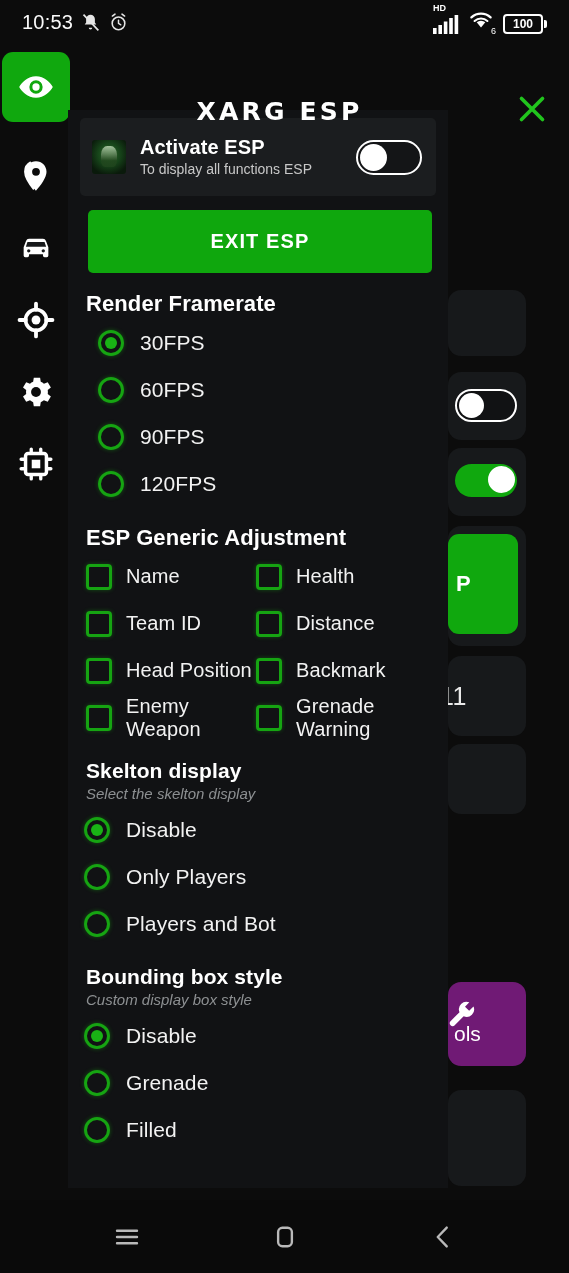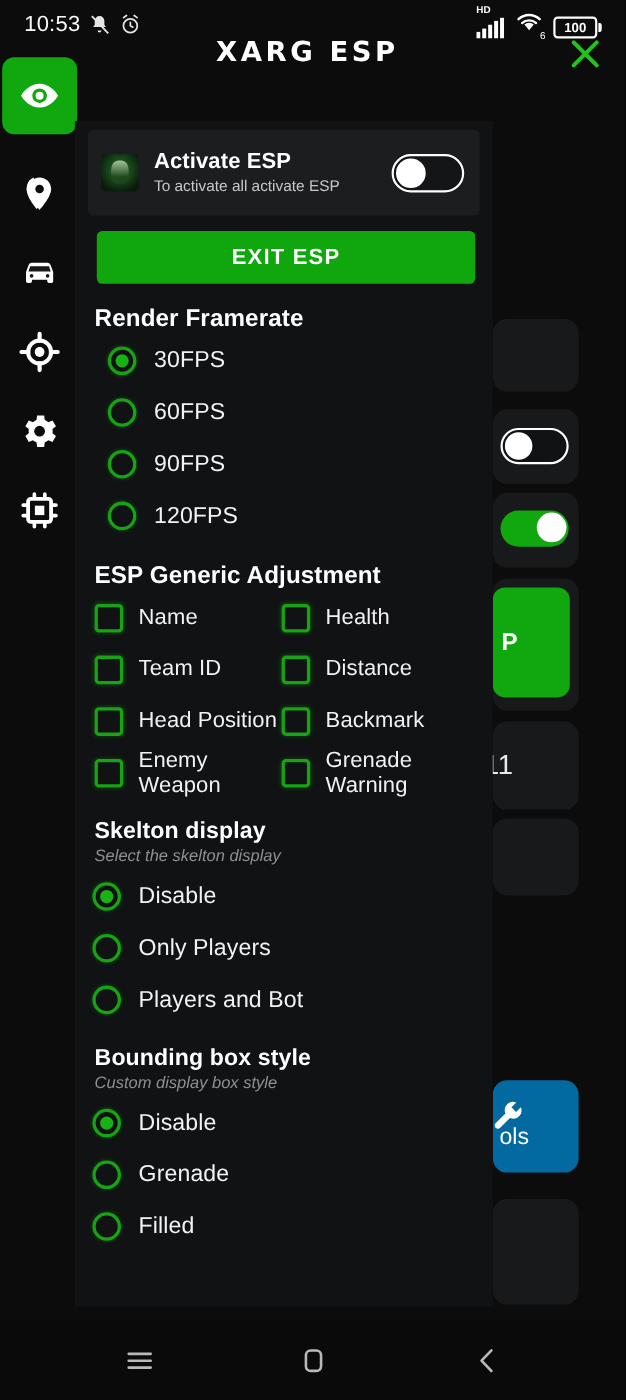--- a/index.html
+++ b/index.html
@@ -41,21 +41,21 @@
     content:""; position:absolute; right:2px; top:2px;
     width:27px; height:27px; border-radius:50%; background:#ffffff;
   }
   .bg-greenbtn{
     position:absolute; background:#10a80e; border-radius:11px;
     color:#fff; font-size:22px; font-weight:700;
     display:flex; align-items:center; justify-content:flex-start;
     padding-left:8px; overflow:hidden;
   }
   .bg-tools{
-    position:absolute; background:#0369a1; border-radius:13px;
+    position:absolute; background:#701a75; border-radius:13px;
     color:#fff; overflow:hidden;
   }
   .bg-tools-label{
     position:absolute; left:6px; bottom:20px; font-size:21px; color:#fff;
   }
   .bg-text{
     position:absolute; color:#e9e9e9; font-size:25px; letter-spacing:.4px;
   }
 
   
@@ -67,22 +67,22 @@
     margin-top:8px; width:68px; height:70px; border-radius:11px;
     background:#10a80e; display:flex; align-items:center; justify-content:center;
   }
   .rail-ico{
     width:72px; height:72px; display:flex; align-items:center; justify-content:center;
     margin-top:0;
   }
 
   
   .hdr{
-    position:absolute; left:72px; top:32px; width:497px; height:78px;
-    display:flex; align-items:flex-start; z-index:25;gap:26px;
+    position:absolute; left:72px; top:48px; width:497px; height:78px;
+    display:flex; align-items:flex-end; z-index:25;gap:26px;
   }
   .hdr-title{
     flex:1; text-align:center; color:#ffffff; font-size:25px;
     font-weight:700; letter-spacing:3.2px; padding-left:18px;
     font-family:"DejaVu Sans", sans-serif;
   }
   .hdr-close{
     width:74px; display:flex; align-items:center; justify-content:center;
   }
 
@@ -112,21 +112,21 @@
   .act-toggle{
     position:relative; width:66px; height:35px; border-radius:18px;
     background:#141517; border:2.5px solid #ffffff; flex:0 0 66px;
   }
   .act-toggle::after{
     content:""; position:absolute; left:2px; top:2px;
     width:27px; height:27px; border-radius:50%; background:#ffffff;
   }
 
   .exitbtn{
-    margin:14px 16px 0 20px; height:48px; background:#0fa70d; border-radius:5px;
+    margin:14px 16px 0 20px; height:63px; background:#0fa70d; border-radius:5px;
     color:#ffffff; font-size:20px; font-weight:700; letter-spacing:1.1px;
     display:flex; align-items:center; justify-content:center;
   }
 
   .sec{ padding:0 0 0 4px; }
   .sec-h{
     color:#ffffff; font-size:22px; font-weight:700; margin:18px 0 2px 14px;
     letter-spacing:.1px;
   }
   .sec-h.sm{ font-size:21px; }
@@ -286,21 +286,21 @@
       </svg>
     </div>
   </div>
 
   <div class="panel">
 
     <div class="activate">
       <div class="act-avatar"></div>
       <div class="act-txt">
         <div class="act-title">Activate ESP</div>
-        <div class="act-sub">To activate all activate ESP</div>
+        <div class="act-sub">To display all functions ESP</div>
       </div>
       <div class="act-toggle"></div>
     </div>
 
     <div class="exitbtn">EXIT ESP</div>
 
     <div class="sec">
       <div class="sec-h">Render Framerate</div>
       <div class="radio-row">
         <div class="radio on"></div>

